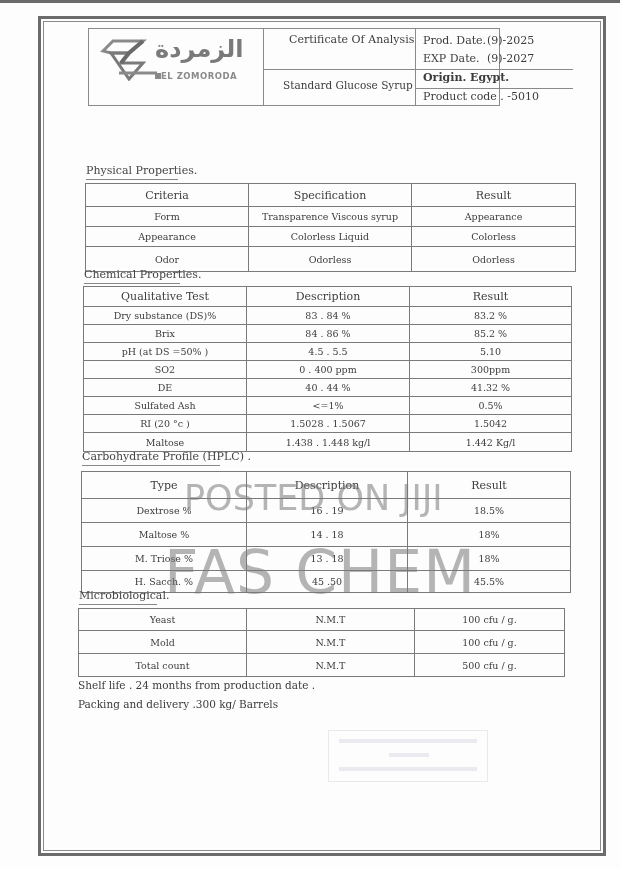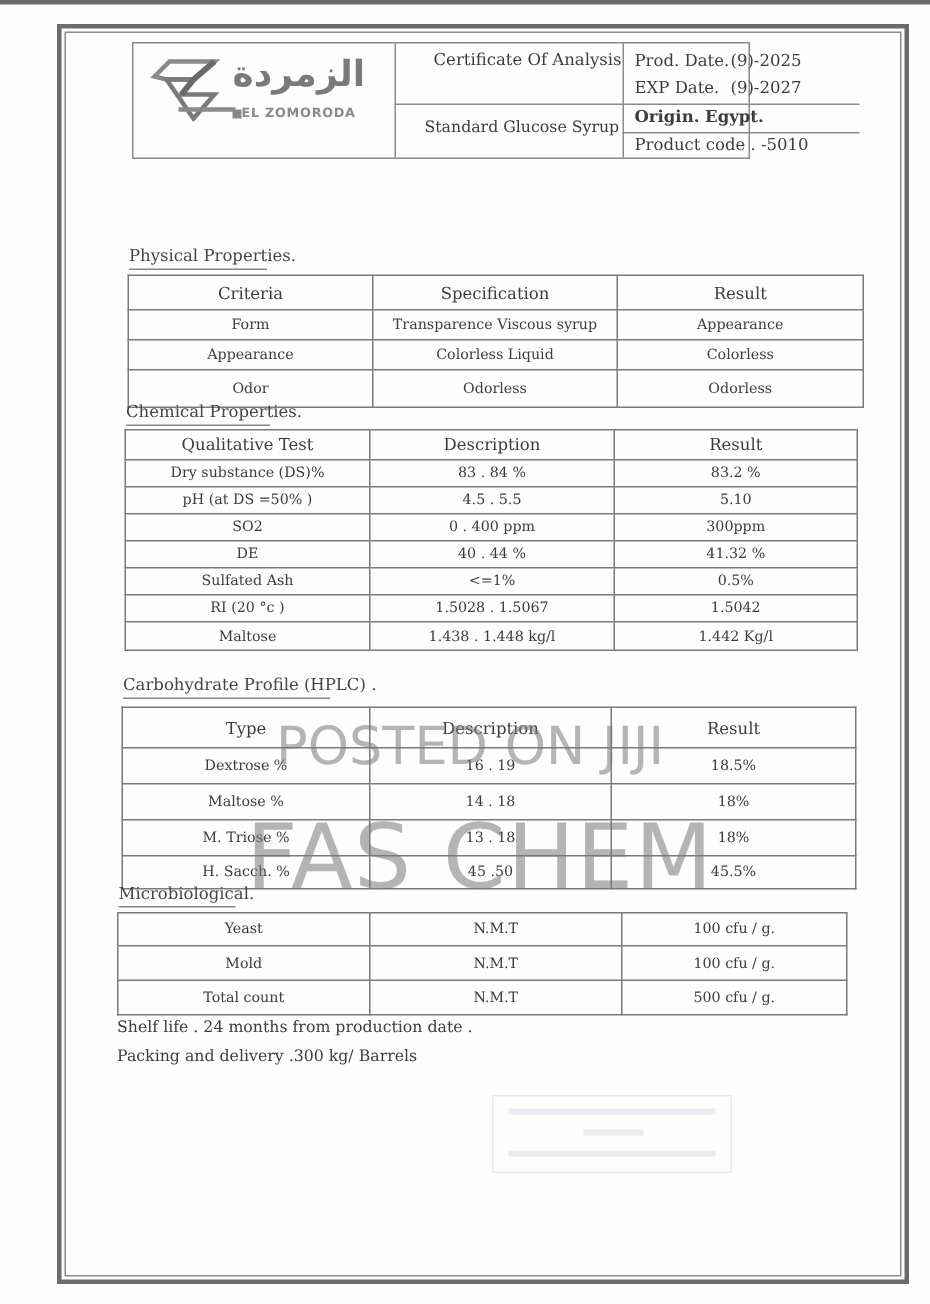--- a/index.html
+++ b/index.html
@@ -125,20 +125,25 @@
     <td class="h">Qualitative Test</td>
     <td class="h">Description</td>
     <td class="h">Result</td>
   </tr>
   <tr style="height:18px">
     <td>Dry substance (DS)%</td>
     <td>83 . 84  %</td>
     <td>83.2 %</td>
   </tr>
   <tr style="height:18px">
+    <td>Brix</td>
+    <td>84 . 86  %</td>
+    <td>85.2  %</td>
+  </tr>
+  <tr style="height:18px">
     <td>pH (at DS =50% )</td>
     <td>4.5 . 5.5</td>
     <td>5.10</td>
   </tr>
   <tr style="height:18px">
     <td>SO2</td>
     <td>0 . 400  ppm</td>
     <td>300ppm</td>
   </tr>
   <tr style="height:18px">

